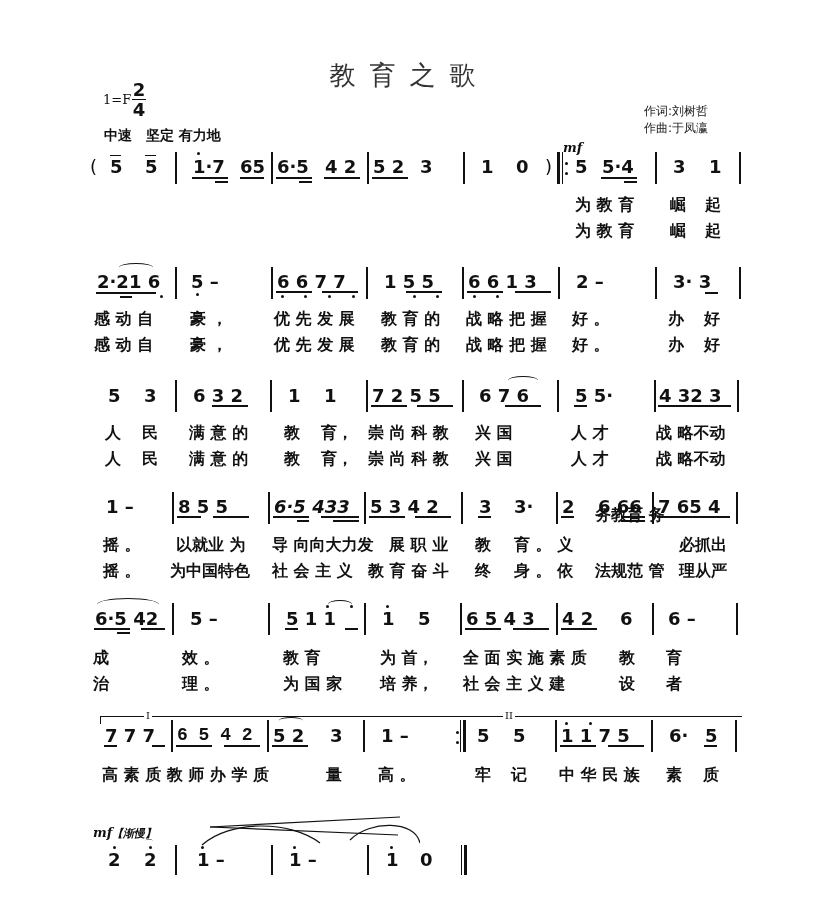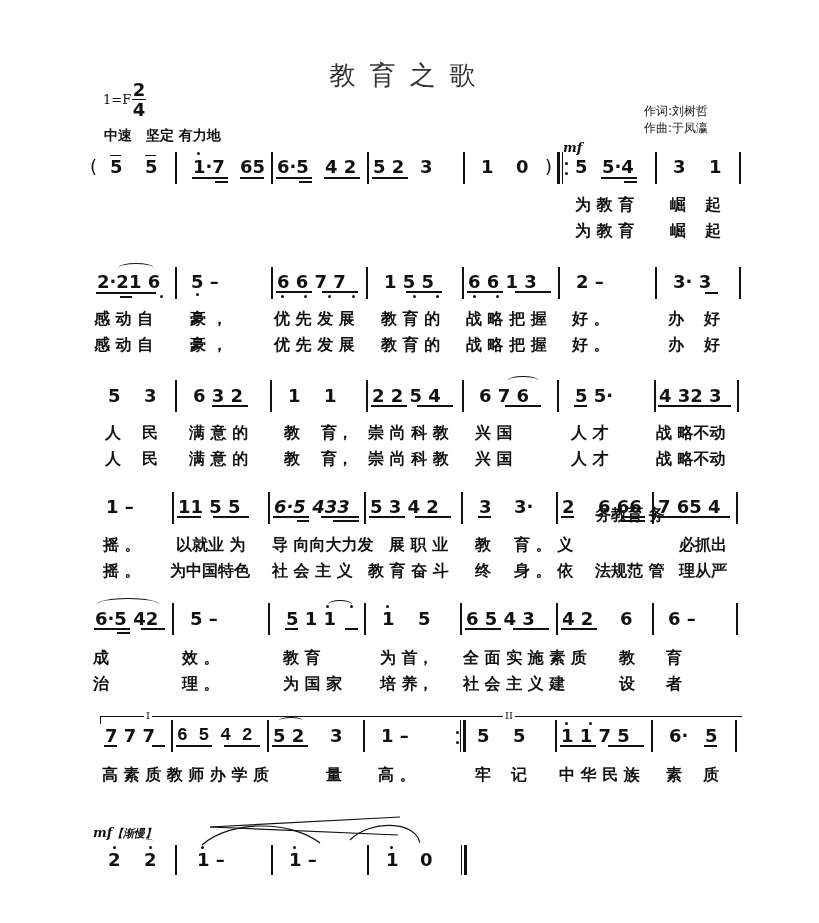--- a/index.html
+++ b/index.html
@@ -144,21 +144,21 @@
 <div>
   <span class="note" style="left:108px;top:385px;">5</span>
   <span class="note" style="left:144px;top:385px;">3</span>
   <span class="bar" style="left:175px;top:380px;height:32px;"></span>
   <span class="note" style="left:193px;top:385px;">6 3 2</span>
   <span class="ul" style="left:212px;top:405px;width:36px;"></span>
   <span class="bar" style="left:270px;top:380px;height:32px;"></span>
   <span class="note" style="left:288px;top:385px;">1</span>
   <span class="note" style="left:324px;top:385px;">1</span>
   <span class="bar" style="left:366px;top:380px;height:32px;"></span>
-  <span class="note" style="left:372px;top:385px;">2 2 5 4</span>
+  <span class="note" style="left:372px;top:385px;">7 2 5 5</span>
   <span class="ul" style="left:371px;top:405px;width:36px;"></span>
   <span class="ul" style="left:417px;top:405px;width:36px;"></span>
   <span class="bar" style="left:462px;top:380px;height:32px;"></span>
   <span class="slur" style="left:508px;top:376px;width:30px;"></span>
   <span class="note" style="left:479px;top:385px;">6 7 6</span>
   <span class="ul" style="left:505px;top:405px;width:36px;"></span>
   <span class="bar" style="left:557px;top:380px;height:32px;"></span>
   <span class="note" style="left:575px;top:385px;">5 5·</span>
   <span class="ul" style="left:574px;top:405px;width:13px;"></span>
   <span class="bar" style="left:654px;top:380px;height:32px;"></span>
@@ -182,21 +182,21 @@
   <span class="lyric" style="left:321px;top:449px;">育，</span>
   <span class="lyric" style="left:368px;top:449px;">崇 尚 科 教</span>
   <span class="lyric" style="left:475px;top:449px;">兴 国</span>
   <span class="lyric" style="left:571px;top:449px;">人 才</span>
   <span class="lyric" style="left:656px;top:449px;">战 略不动</span>
 </div>
 
 <div>
   <span class="note" style="left:106px;top:496px;">1 –</span>
   <span class="bar" style="left:172px;top:492px;height:32px;"></span>
-  <span class="note" style="left:178px;top:496px;">11 5 5</span>
+  <span class="note" style="left:178px;top:496px;">8 5 5</span>
   <span class="ul" style="left:177px;top:516px;width:24px;"></span>
   <span class="ul" style="left:213px;top:516px;width:36px;"></span>
   <span class="bar" style="left:268px;top:492px;height:32px;"></span>
   <span class="note" style="left:274px;top:496px;font-style:italic;">6·5 433</span>
   <span class="ul" style="left:273px;top:516px;width:36px;"></span>
   <span class="ul" style="left:297px;top:520px;width:12px;"></span>
   <span class="ul" style="left:321px;top:516px;width:38px;"></span>
   <span class="ul" style="left:333px;top:520px;width:26px;"></span>
   <span class="bar" style="left:364px;top:492px;height:32px;"></span>
   <span class="note" style="left:370px;top:496px;">5 3 4 2</span>

